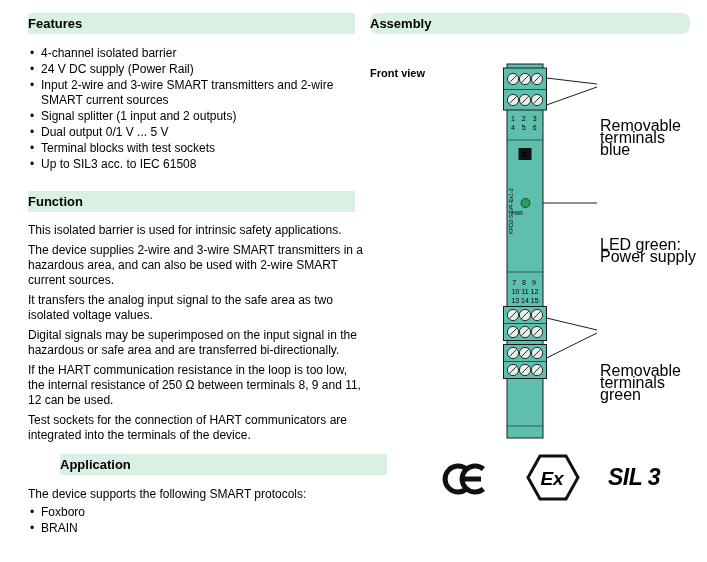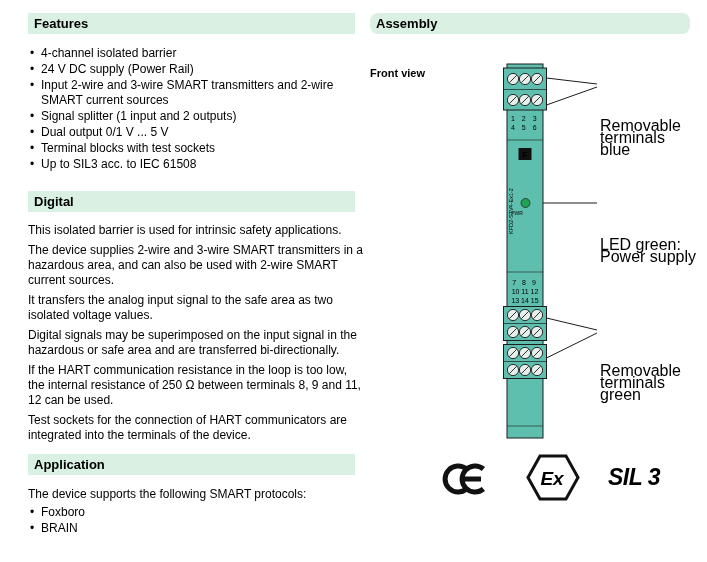--- a/index.html
+++ b/index.html
@@ -8,32 +8,31 @@
     width: 707px; height: 562px;
     position: relative; overflow: hidden;
     background: #ffffff; color: #000;
     font-family: "Liberation Sans", sans-serif;
     font-size: 12px;
   }
   .section-bar {
     background: #d9f0e3;
     height: 21px; line-height: 21px;
     font-size: 13px; font-weight: bold;
-    padding-left: 6px;
   }
   .col-left { position: absolute; left: 28px; top: 0; width: 336px; }
   .col-left .section-bar { width: 327px; }
   .bar-features { margin-top: 13px; }
   .bullets { list-style: none; margin: 12px 0 0 0; padding: 0; line-height: 15px; }
   .bullets li { position: relative; padding-left: 13px; margin-bottom: 1px; }
   .bullets li::before { content: "\2022"; position: absolute; left: 2px; }
   .bar-function { margin-top: 19px; }
   .paras { margin-top: 11px; line-height: 15px; }
   .paras p { margin: 0 0 5px 0; }
-  .bar-application { margin-top: 11px; }
+  .bar-application { margin-top: 11px; margin-left: 32px; }
   .app-intro { margin: 12px 0 3px 0; line-height: 15px; }
   .app-bullets { margin-top: 0; }
 
   .col-right { position: absolute; left: 370px; top: 0; width: 337px; height: 562px; }
   .bar-assembly { margin-top: 13px; width: 320px; border-radius: 8px; }
   .front-view { position: absolute; left: 0; top: 67px; font-size: 11px; font-weight: bold; }
   .diagram-svg { position: absolute; left: 0; top: 0; width: 337px; height: 562px; }
   .diagram-svg text { font-family: "Liberation Sans", sans-serif; fill: #000; }
   .annotation { position: absolute; font-size: 16px; line-height: 12px; margin-top: 48px; }
   .ann-top { left: 230px; top: 72px; }
@@ -58,21 +57,21 @@
         <li>4-channel isolated barrier</li>
         <li>24 V DC supply (Power Rail)</li>
         <li>Input 2-wire and 3-wire SMART transmitters and 2-wire SMART current sources</li>
         <li>Signal splitter (1 input and 2 outputs)</li>
         <li>Dual output 0/1 V ... 5 V</li>
         <li>Terminal blocks with test sockets</li>
         <li>Up to SIL3 acc. to IEC 61508</li>
       </ul>
 
     <div class="section-bar bar-function">
-      <span>Digital</span>
+      <span>Function</span>
     </div>
     <div class="paras">
         <p>This isolated barrier is used for intrinsic safety applications.</p>
         <p>The device supplies 2-wire and 3-wire SMART transmitters in a hazardous area, and can also be used with 2-wire SMART current sources.</p>
         <p>It transfers the analog input signal to the safe area as two isolated voltage values.</p>
         <p>Digital signals may be superimposed on the input signal in the hazardous or safe area and are transferred bi-directionally.</p>
         <p>If the HART communication resistance in the loop is too low, the internal resistance of 250 Ω between terminals 8, 9 and 11, 12 can be used.</p>
         <p>Test sockets for the connection of HART communicators are integrated into the terminals of the device.</p>
       </div>
 

